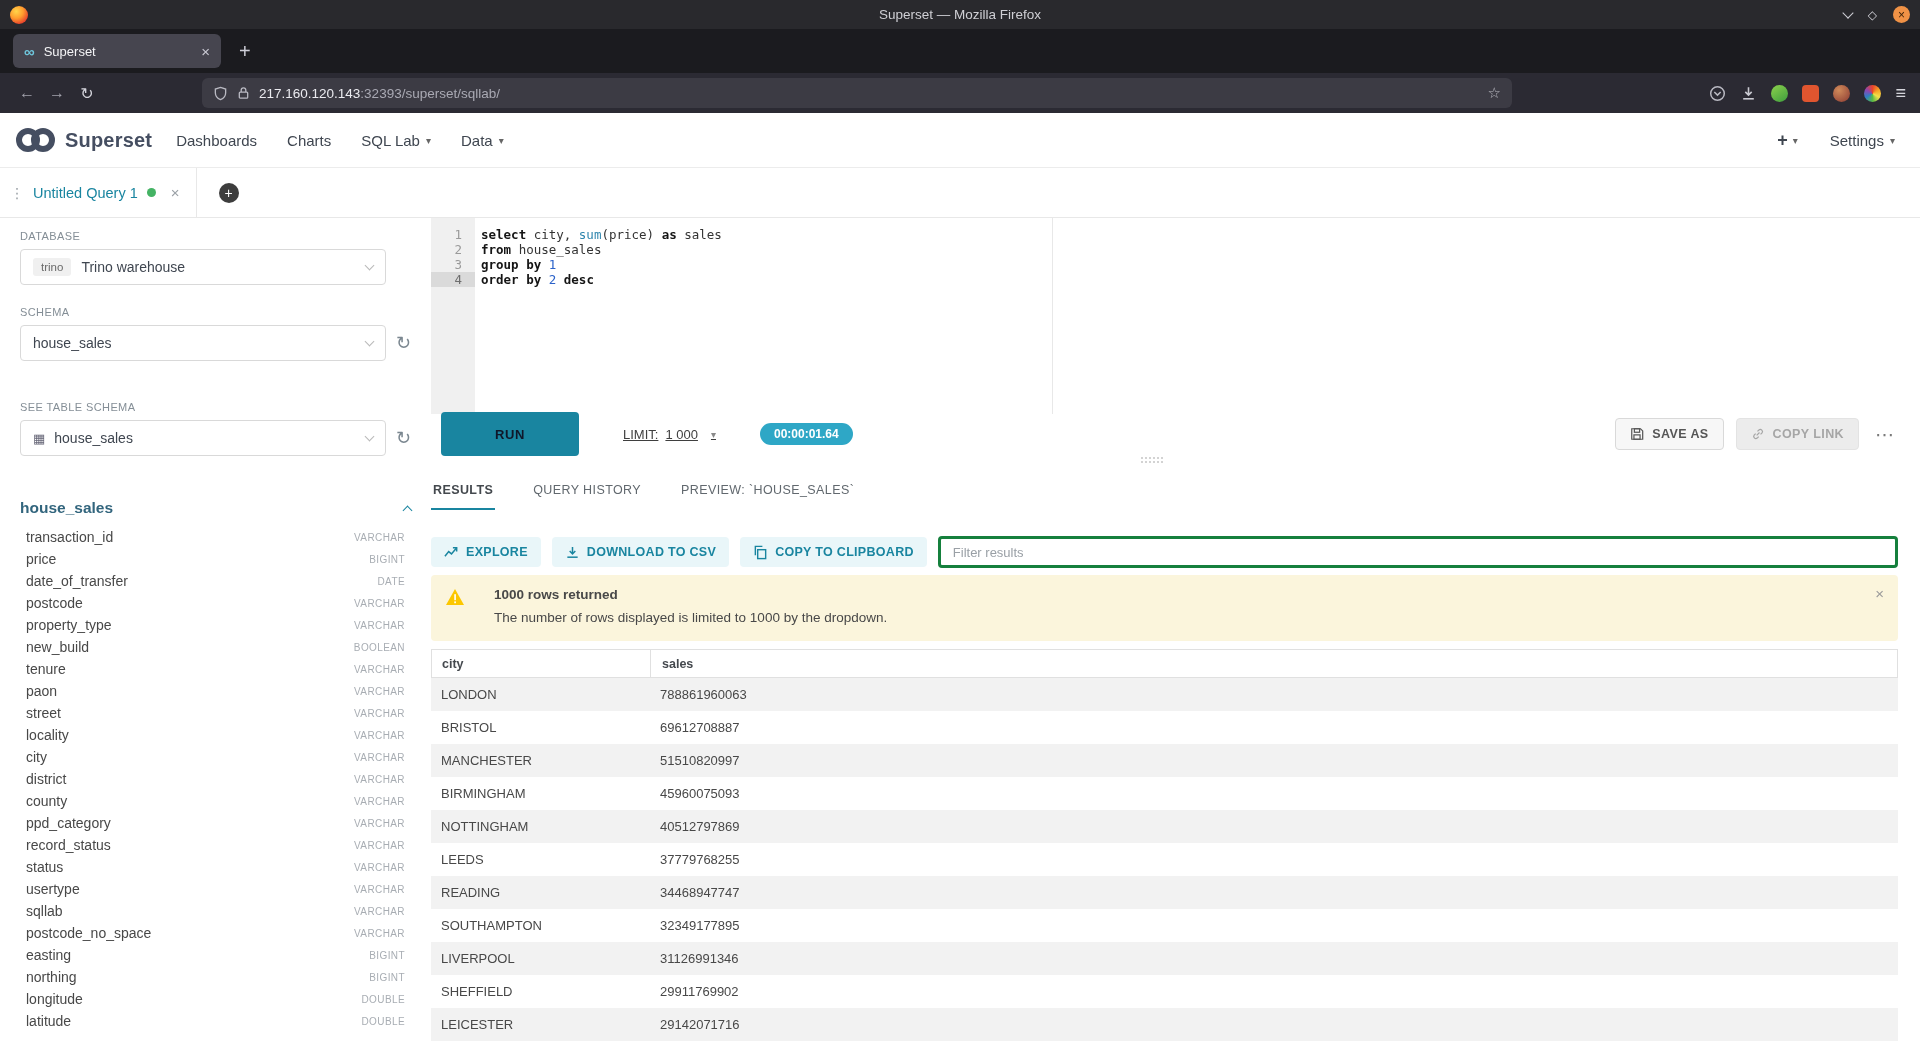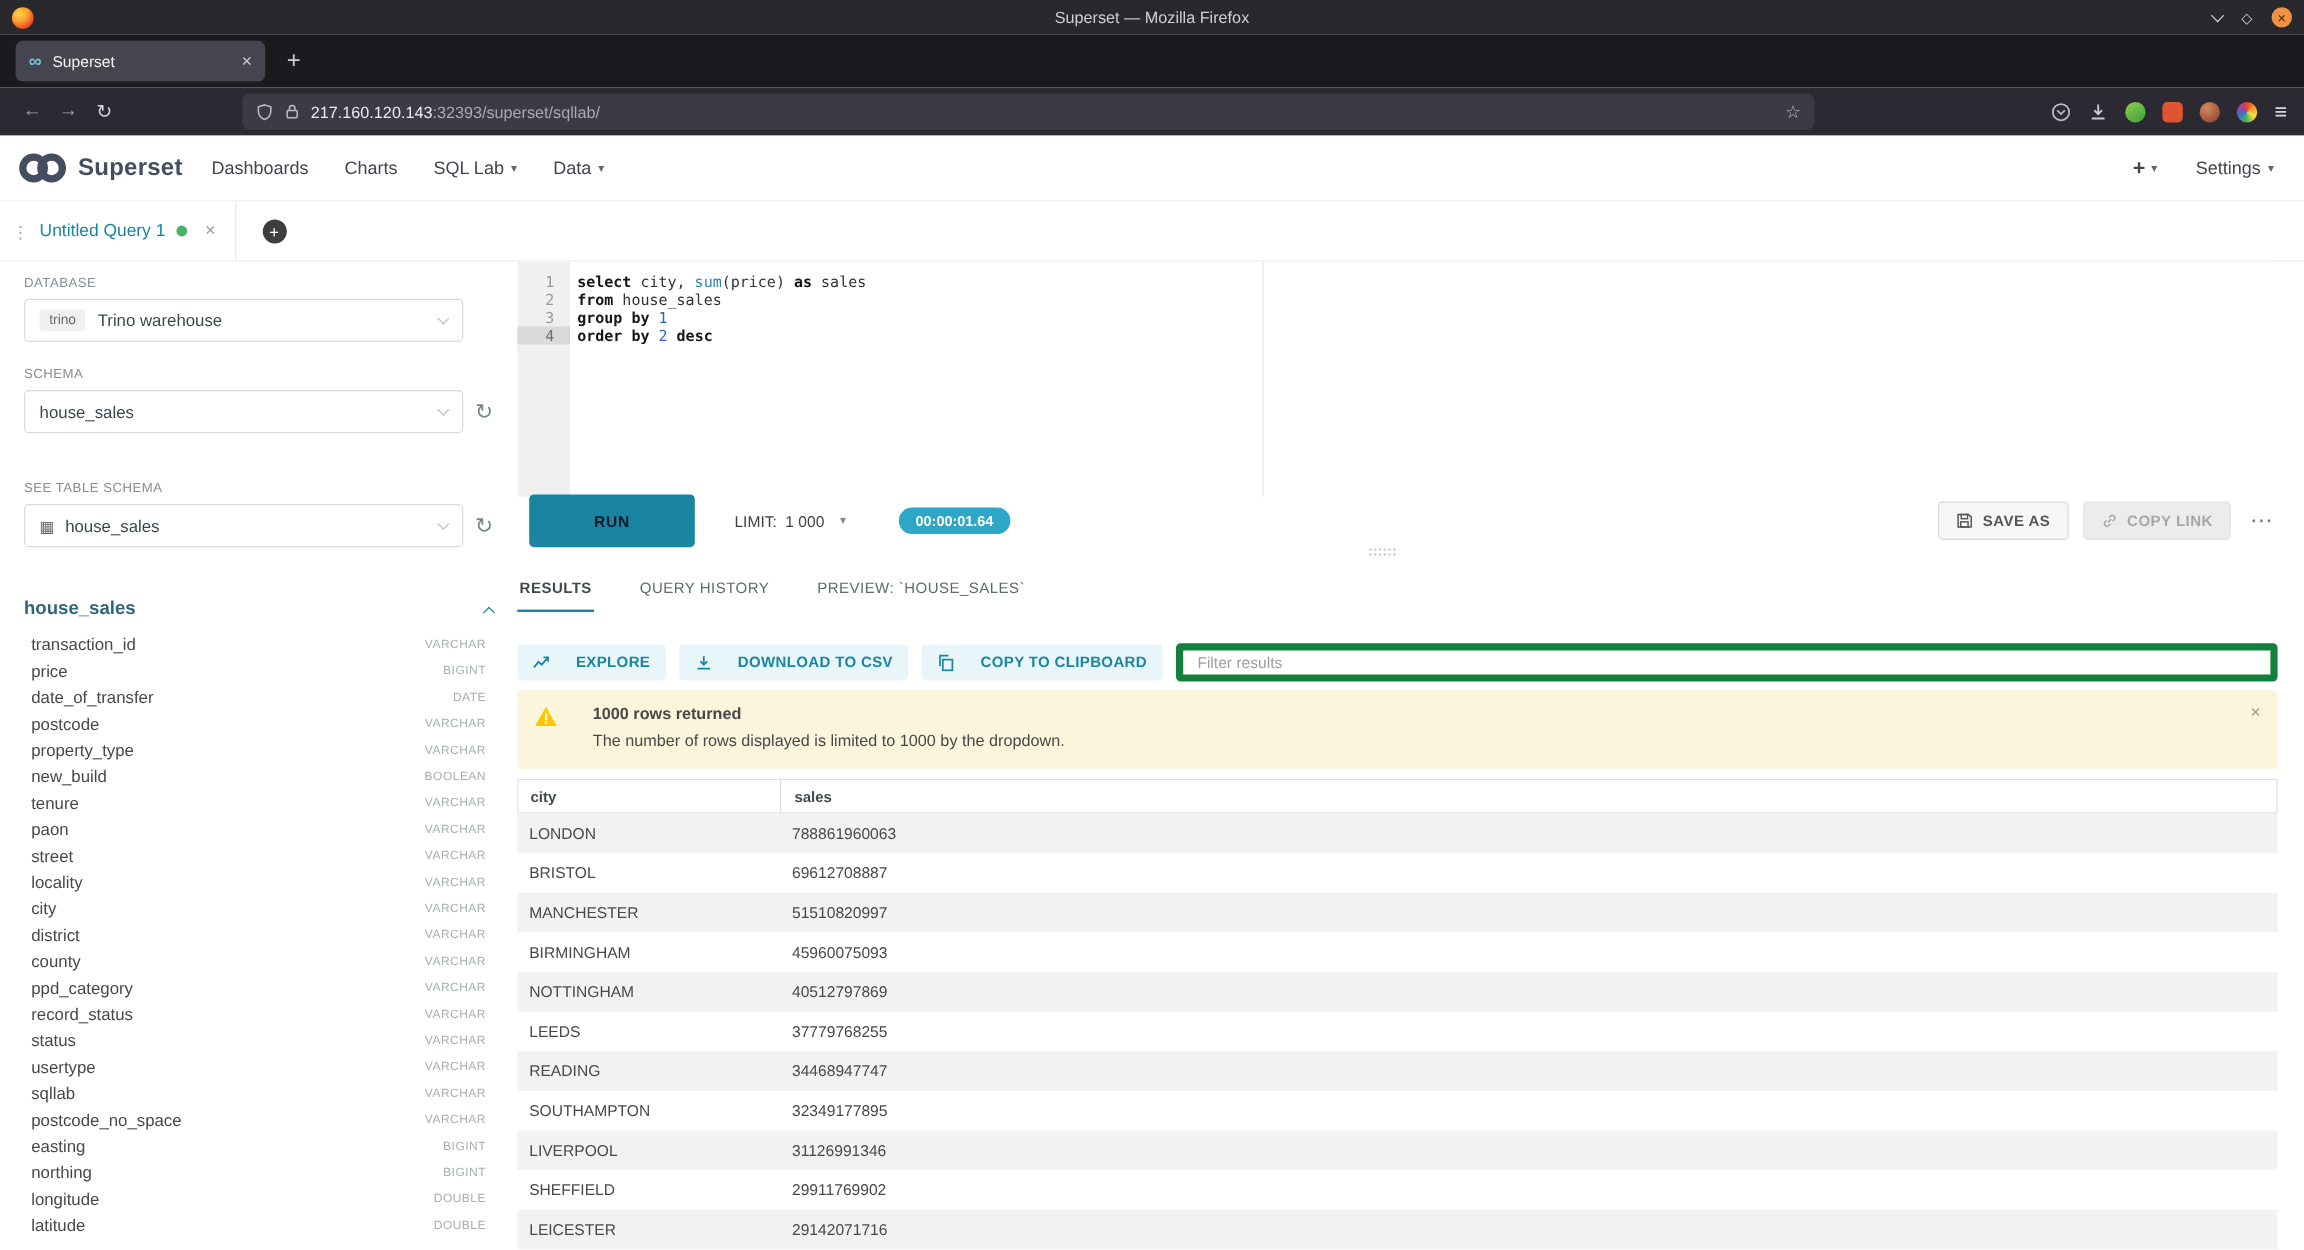--- a/index.html
+++ b/index.html
@@ -98,42 +98,42 @@
   .code-line { height:15px; white-space:pre; }
   .tok-kw { font-weight:bold; color:#151515; }
   .tok-fn { color:#2f86ae;margin-top:43px; }
   .tok-nu { color:#2b62c9; }
   .tok-pl { color:#333; }
   .print-margin { position:absolute; left:621px; top:0; bottom:0; width:1px; background:#e8e8e8; }
 
   .sql-toolbar { position:absolute; top:199px; left:10px; right:22px; height:34px; display:flex; align-items:center; }
   button { border:none; background:none; font-family:inherit; cursor:pointer; }
   .run-btn { width:138px; height:44px; background:#1985a0; color:#0f172a; border-radius:4px; font-size:13px; font-weight:700; letter-spacing:.6px; }
-  .limit { display:flex; align-items:center; gap:7px; font-size:13px; color:#3f3f3f; margin-left:33px; }
+  .limit { display:flex; align-items:center; gap:7px; font-size:13px; color:#3f3f3f; margin-left:44px;text-decoration:underline; }
   .limit-caret { font-size:10px; color:#8a8a8a; margin-left:6px; }
   .timer { margin-left:44px; height:22px; padding:0 14px; border-radius:11px; background:#2ea7c6; color:#fff; font-size:12px; font-weight:600; display:flex; align-items:center; }
   .right-actions { margin-left:auto; display:flex; align-items:center; gap:12px; }
   .btn-outline { height:32px; padding:0 14px; background:#f7f7f7; border:1px solid #d9d9d9; border-radius:4px;
     font-size:12.5px; font-weight:700; color:#565656; letter-spacing:.4px; display:flex; align-items:center; gap:8px; }
   .btn-disabled { background:#ececec; border-color:#e3e3e3; color:#a6a6a6; }
   .more-btn { font-size:19px; color:#7a7a7a; padding:0 4px; }
 
   .drag-handle { position:absolute; top:239px; left:710px; display:grid; grid-template-columns:repeat(6,4px); grid-auto-rows:4px; }
   .drag-handle i { width:2px; height:2px; background:#c4c4c4; border-radius:50%; }
 
   #rtabs { position:absolute; top:258px; left:0; right:22px; height:34px; display:flex; gap:36px; }
   .rtab { font-size:12.5px; letter-spacing:.4px; color:#61686e; padding:7px 2px 10px; }
   .rtab.active { color:#44494e; font-weight:700; border-bottom:2px solid #1985a0; }
 
   .action-row { position:absolute; top:318px; left:0; right:22px; display:flex; align-items:center; }
   #action-buttons { display:flex; align-items:center; }
   .light-btn { height:30px; padding:0 13px; background:#e9f6f9; color:#1985a0; font-size:12.5px; font-weight:700; letter-spacing:.3px;
-    border-radius:4px; display:flex; align-items:center; gap:21px; margin-right:11px; }
+    border-radius:4px; display:flex; align-items:center; gap:7px; margin-right:11px; }
   .btn-ic { display:flex; align-items:center; }
-  .filter-input { flex:1; height:32px; border:6px solid #15803d; border-radius:4px; padding:0 12px; font-size:13px; color:#333; font-family:inherit; outline:none; }
+  .filter-input { flex:1; height:32px; border:3px solid #15803d; border-radius:4px; padding:0 12px; font-size:13px; color:#333; font-family:inherit; outline:none; }
   .filter-input::placeholder { color:#9aa0a6; }
 
   .alert { position:absolute; top:357px; left:0; right:22px; height:66px; background:#fbf5dc; border-radius:4px; padding:12px 16px 0 32px; }
   .alert-icon { position:absolute; left:14px; top:13px; }
   .alert-content { margin-left:31px; }
   .alert-title { font-size:13.5px; font-weight:700; color:#484848; }
   .alert-msg { font-size:13.5px; color:#484848; margin-top:8px; }
   .alert-close { position:absolute; top:10px; right:14px; color:#9b9b9b; font-size:15px; }
 
   .res-table { position:absolute; top:431px; left:0; right:22px; }

